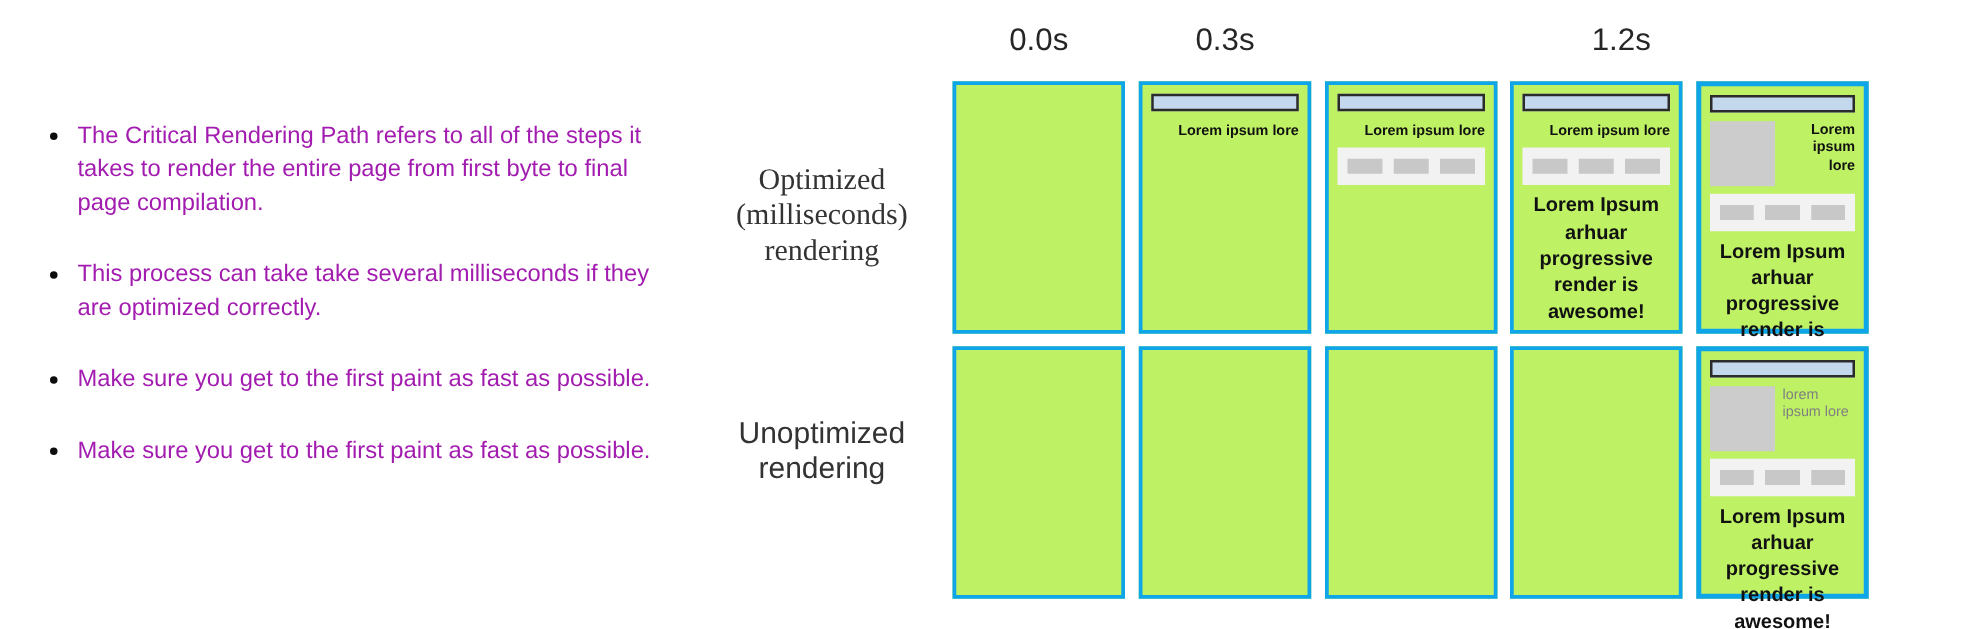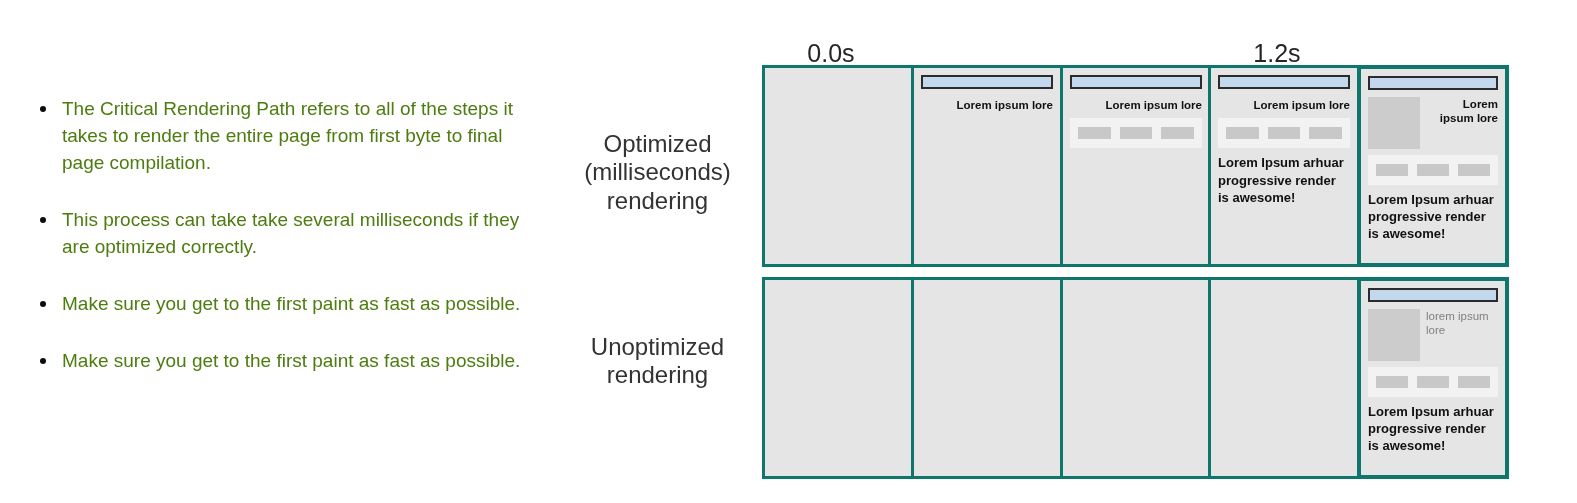--- a/index.html
+++ b/index.html
@@ -38,21 +38,21 @@
     margin: 0;
     padding: 0;
     list-style: none;
   }
   .bullet-item {
     position: relative;
     padding-left: 28px;
     margin-bottom: 30px;
     font-size: 19px;
     line-height: 1.42;
-    color: #4d7c0f;
+    color: #a21caf;
   }
   .bullet-item::before {
     content: "";
     position: absolute;
     left: 6px; top: 10px;
     width: 6px; height: 6px;
     background: #0d0d0d;
     border-radius: 50%;
   }
 
@@ -61,51 +61,50 @@
     position: absolute;
     left: 560px; top: 0;
     width: 1017px; height: 503px;
   }
 
   .time-header {
     position: absolute;
     top: 20px; left: 0;
     height: 40px;
     width: 100%;
-    margin-top: 21px;
   }
   .time-label {
     position: absolute;
     top: 0;
     width: 138px;
     text-align: center;
     font-size: 25px;
     color: #262626;
     line-height: 1;
   }
 
   .row-label {
     position: absolute;
     width: 195px;
     text-align: center;
     font-size: 24px;
     line-height: 1.18;
     color: #333333;
   }
-  .row-label.optimized { left: 0px; top: 130px; }
+  .row-label.optimized { left: 0px; top: 130px; font-family: Liberation Serif, serif; }
   .row-label.unoptimized { left: 0px; top: 333px; text-align: center; }
 
   
   .card {
     position: absolute;
-    width: 152px;
+    width: 138px;
     height: 202px;
     box-sizing: border-box;
-    border: 3px solid #0f766e;
-    background: #e5e5e5;
+    border: 3px solid #0ea5e9;
+    background: #bef264;
   }
   .card.emphasis { border-width: 4px; }
 
   .card-inner {
     position: relative;
     width: 100%;
     height: 100%;
     padding: 7px 7px 0 7px;
     box-sizing: border-box;
   }
@@ -153,25 +152,25 @@
     gap: 9px;
     margin-bottom: 6px;
   }
   .chip {
     flex: 1 1 0;
     height: 12px;
     background: #c8c8c8;
   }
 
   .body-copy {
-    font-size: 13px;
+    font-size: 16px;
     font-weight: bold;
     line-height: 1.32;
     color: #111111;
-    text-align: left;
+    text-align: center;
   }
 </style>
 </head>
 <body>
 
 <div class="left-pane">
 
 
   <ul class="bullet-list">
     <li class="bullet-item">The Critical Rendering Path refers to all of the steps it takes to render the entire page from first byte to final page compilation.</li>
@@ -179,21 +178,22 @@
     <li class="bullet-item">Make sure you get to the first paint as fast as possible.</li>
     <li class="bullet-item">Make sure you get to the first paint as fast as possible.</li>
   </ul>
 
 </div>
 
 <div class="timeline">
 
   <div class="time-header">
     <div class="time-label" style="left:202px">0.0s</div>
-    <div class="time-label" style="left:648px">1.2s</div>
+    <div class="time-label" style="left:351px">0.3s</div>
+    <div class="time-label" style="left:668px">1.2s</div>
   </div>
 
   <div class="row-label optimized">
     <div>Optimized</div>
     <div>(milliseconds)</div>
     <div>rendering</div>
   </div>
   <div class="row-label unoptimized">
     <div>Unoptimized</div>
     <div>rendering</div>

